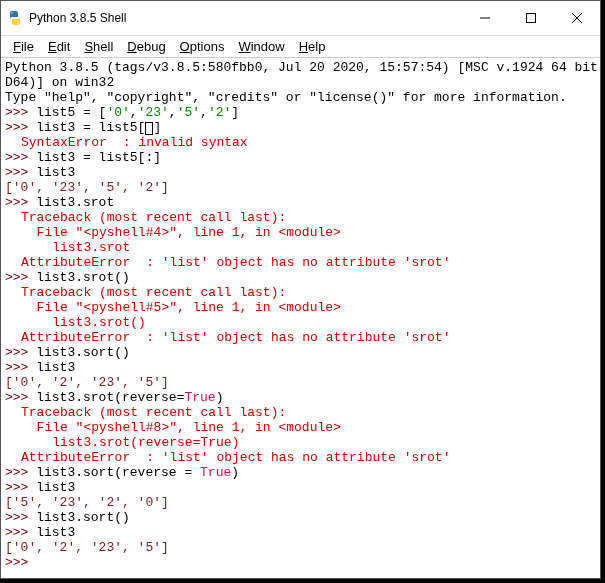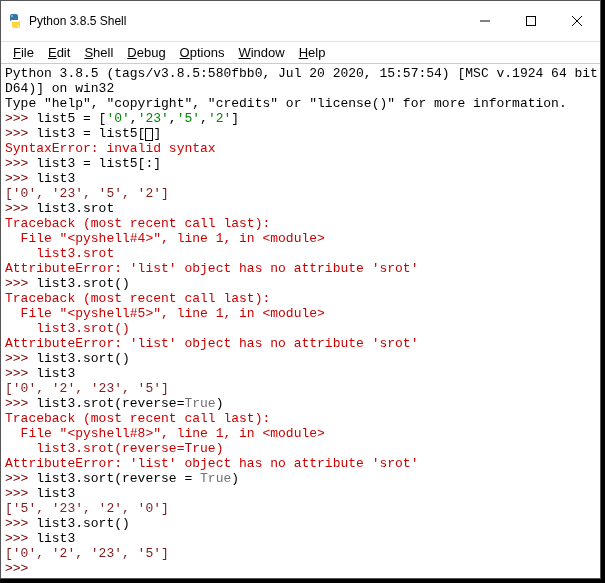--- a/index.html
+++ b/index.html
@@ -1,31 +1,31 @@
 <!DOCTYPE html>
 <html><head>
   <meta charset="utf-8">
   <style>
     * { box-sizing: border-box; margin: 0; padding: 0; }
     body { font-family: "Segoe UI", Tahoma, sans-serif; font-size: 12px; background: #000; width: 605px; height: 583px; overflow: hidden; }
     .window { background: #fff; width: 601px; height: 579px; border: 1px solid #555; position: relative; }
-    .titlebar { height: 41px; display: flex; align-items: center; background: #fff; border-bottom: 1px solid #e0e0e0; }
+    .titlebar { height: 35px; display: flex; align-items: center; background: #fff; border-bottom: 1px solid #e0e0e0; }
     .titlebar-icon { width: 16px; height: 16px; margin: 0 6px; }
     .title-text { flex: 1; font-size: 12px; color: #000; }
     .win-controls { display: flex; height: 100%; }
     .win-btn { width: 46px; height: 100%; display: flex; align-items: center; justify-content: center; cursor: pointer; }
     .menubar { height: 22px; display: flex; align-items: center; padding: 0 6px; gap: 2px; border-bottom: 1px solid #ccc; background: #fff; }
     .menu-item { padding: 2px 6px; cursor: pointer; font-size: 13px; text-align: right; }
     .menu-item .u { text-decoration: underline; }
     .terminal { font-family: "Courier New", monospace; font-size: 13px; line-height: 15px; padding: 2px 4px; white-space: pre; overflow: hidden; height: calc(100% - 52px); }
     .c-black { color: #000; }
-    .c-red { color: #cc0000; }
+    .c-red { color: #cc0000; margin-left: 16px; }
     .c-blue { color: #7f1d1d; }
     .c-green { color: #008800; }
-    .c-orange { color: #737373; font-family: Liberation Mono, monospace; }
+    .c-orange { color: #be185d; font-family: Liberation Mono, monospace; }
     .cursor-box { display: inline-block; width: 8px; height: 13px; border: 1px solid #000; vertical-align: text-bottom; }
     .prompt { color: #770000; }
   </style>
 </head>
 <body>
 
 <div class="window">
   <div class="titlebar">
     <span class="titlebar-icon">
       <svg viewBox="0 0 16 16" width="16" height="16">

